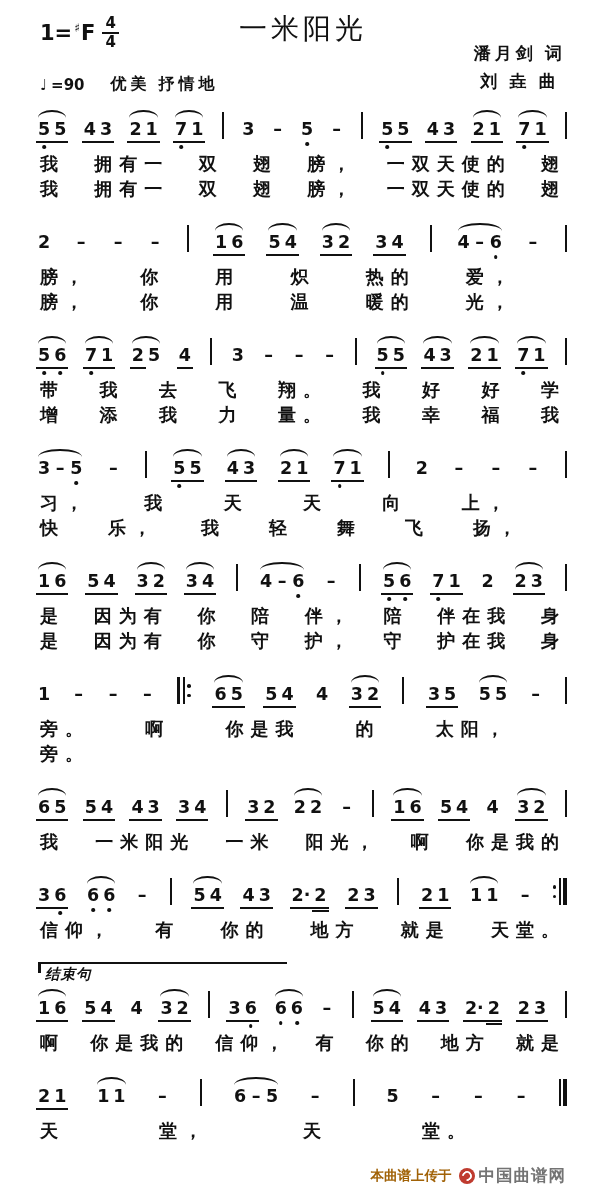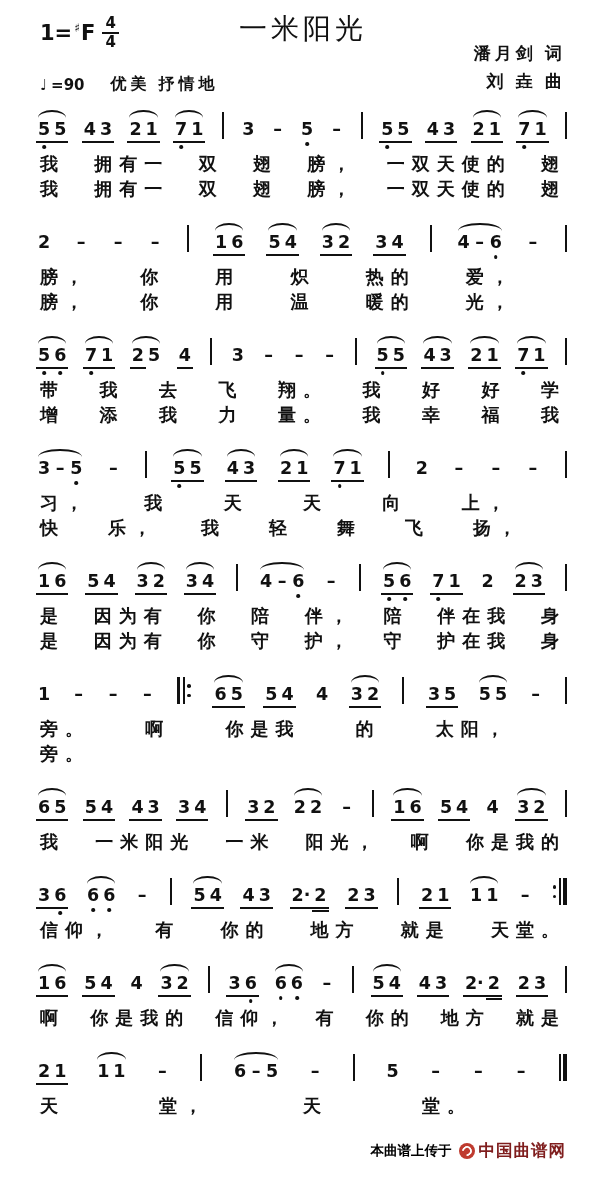--- a/index.html
+++ b/index.html
@@ -15,21 +15,21 @@
   .keysig{position:absolute;left:2px;top:6px;font-family:"DejaVu Sans",sans-serif;
           font-weight:bold;font-size:21px;display:flex;align-items:center;}
   .keysig sup{font-size:12px;margin:-10px 1px 0 2px;}
   .frac{display:inline-flex;flex-direction:column;line-height:1;margin-left:7px;
         font-size:15px;text-align:center;}
   .frac .ftop{border-bottom:2px solid #111;padding:0 3px 1px;}
   .frac .fbot{padding:1px 3px 0;}
   .tempo{position:absolute;left:2px;top:64px;font-weight:bold;font-size:15px;
          font-family:"DejaVu Sans",sans-serif;display:flex;align-items:center;gap:4px;}
   .tempo .expr{font-family:"Liberation Serif",serif;font-size:16px;letter-spacing:4px;margin-left:22px;}
-  .credits{position:absolute;right:2px;top:30px;text-align:right;
+  .credits{position:absolute;right:2px;top:30px;text-align:center;
            font-size:17px;font-weight:bold;line-height:28px;letter-spacing:4px;font-family:Liberation Serif, serif;}
 
   
   .system{margin-bottom:19px;}
   .notes{display:flex;justify-content:space-between;align-items:flex-end;
          padding:2px 0 13px 0;}
   .cell{display:flex;flex-direction:column;align-items:center;}
   .arc{width:100%;min-width:22px;height:6px;border-top:2.6px solid #111;
        border-radius:50% 50% 0 0 / 100% 100% 0 0;margin-bottom:1px;}
   .grp{display:flex;gap:4px;}
@@ -58,21 +58,21 @@
           margin:2px 0 3px 0;}
   .ending::before{content:"";position:absolute;left:0;top:0;width:2.6px;height:9px;
           background:#111;}
   .ending-label{display:inline-block;margin:1px 0 0 7px;font-style:italic;
           font-weight:bold;font-size:14.5px;letter-spacing:1px;}
 
   
   .footer{display:flex;justify-content:flex-end;align-items:center;gap:7px;
           padding:2px 2px 6px 0;}
   .uploaded{font-family:"DejaVu Sans",sans-serif;font-weight:bold;
-            font-size:13.5px;color:#000000;}
+            font-size:13.5px;color:#a16207;}
   .logo{display:flex;align-items:center;gap:4px;font-weight:bold;font-size:16.5px;
         letter-spacing:1px;}
   .logo-icon{position:relative;width:16px;height:16px;border-radius:50%;display:inline-block;}
   .logo-icon::after{content:"";position:absolute;inset:3px;border:2.4px solid #fff;
         border-radius:50%;border-left-color:transparent;transform:rotate(-40deg);}
 </style>
 </head>
 <body>
 
 <div class="sheet">
@@ -857,20 +857,21 @@
         <div class="lyr">
           <span>信仰，</span>
           <span>有</span>
           <span>你的</span>
           <span>地方</span>
           <span>就是</span>
           <span>天堂。</span>
         </div>
       </div>
       <div class="system">
+        <div class="ending"><span class="ending-label">结束句</span></div>
         <div class="notes">
           <div class="cell">
             <div class="arc"></div>
             <div class="grp">
               <span class="note u1">1</span>
               <span class="note u1">6</span>
             </div>
           </div>
           <div class="cell">
             <div class="grp">
@@ -1022,19 +1023,19 @@
           <span>堂，</span>
           <span>天</span>
           <span>堂。</span>
           <span></span>
         </div>
       </div>
     </div>
 
   <div class="footer">
     <span class="uploaded">本曲谱上传于</span>
-    <span class="logo" style="color: #7f1d1d;">
+    <span class="logo" style="color: #737373;">
       <span class="logo-icon" style="background: rgb(191, 59, 47);"></span>
       <span class="logo-text">中国曲谱网</span>
     </span>
   </div>
 
 </div>
 
 </body></html>

